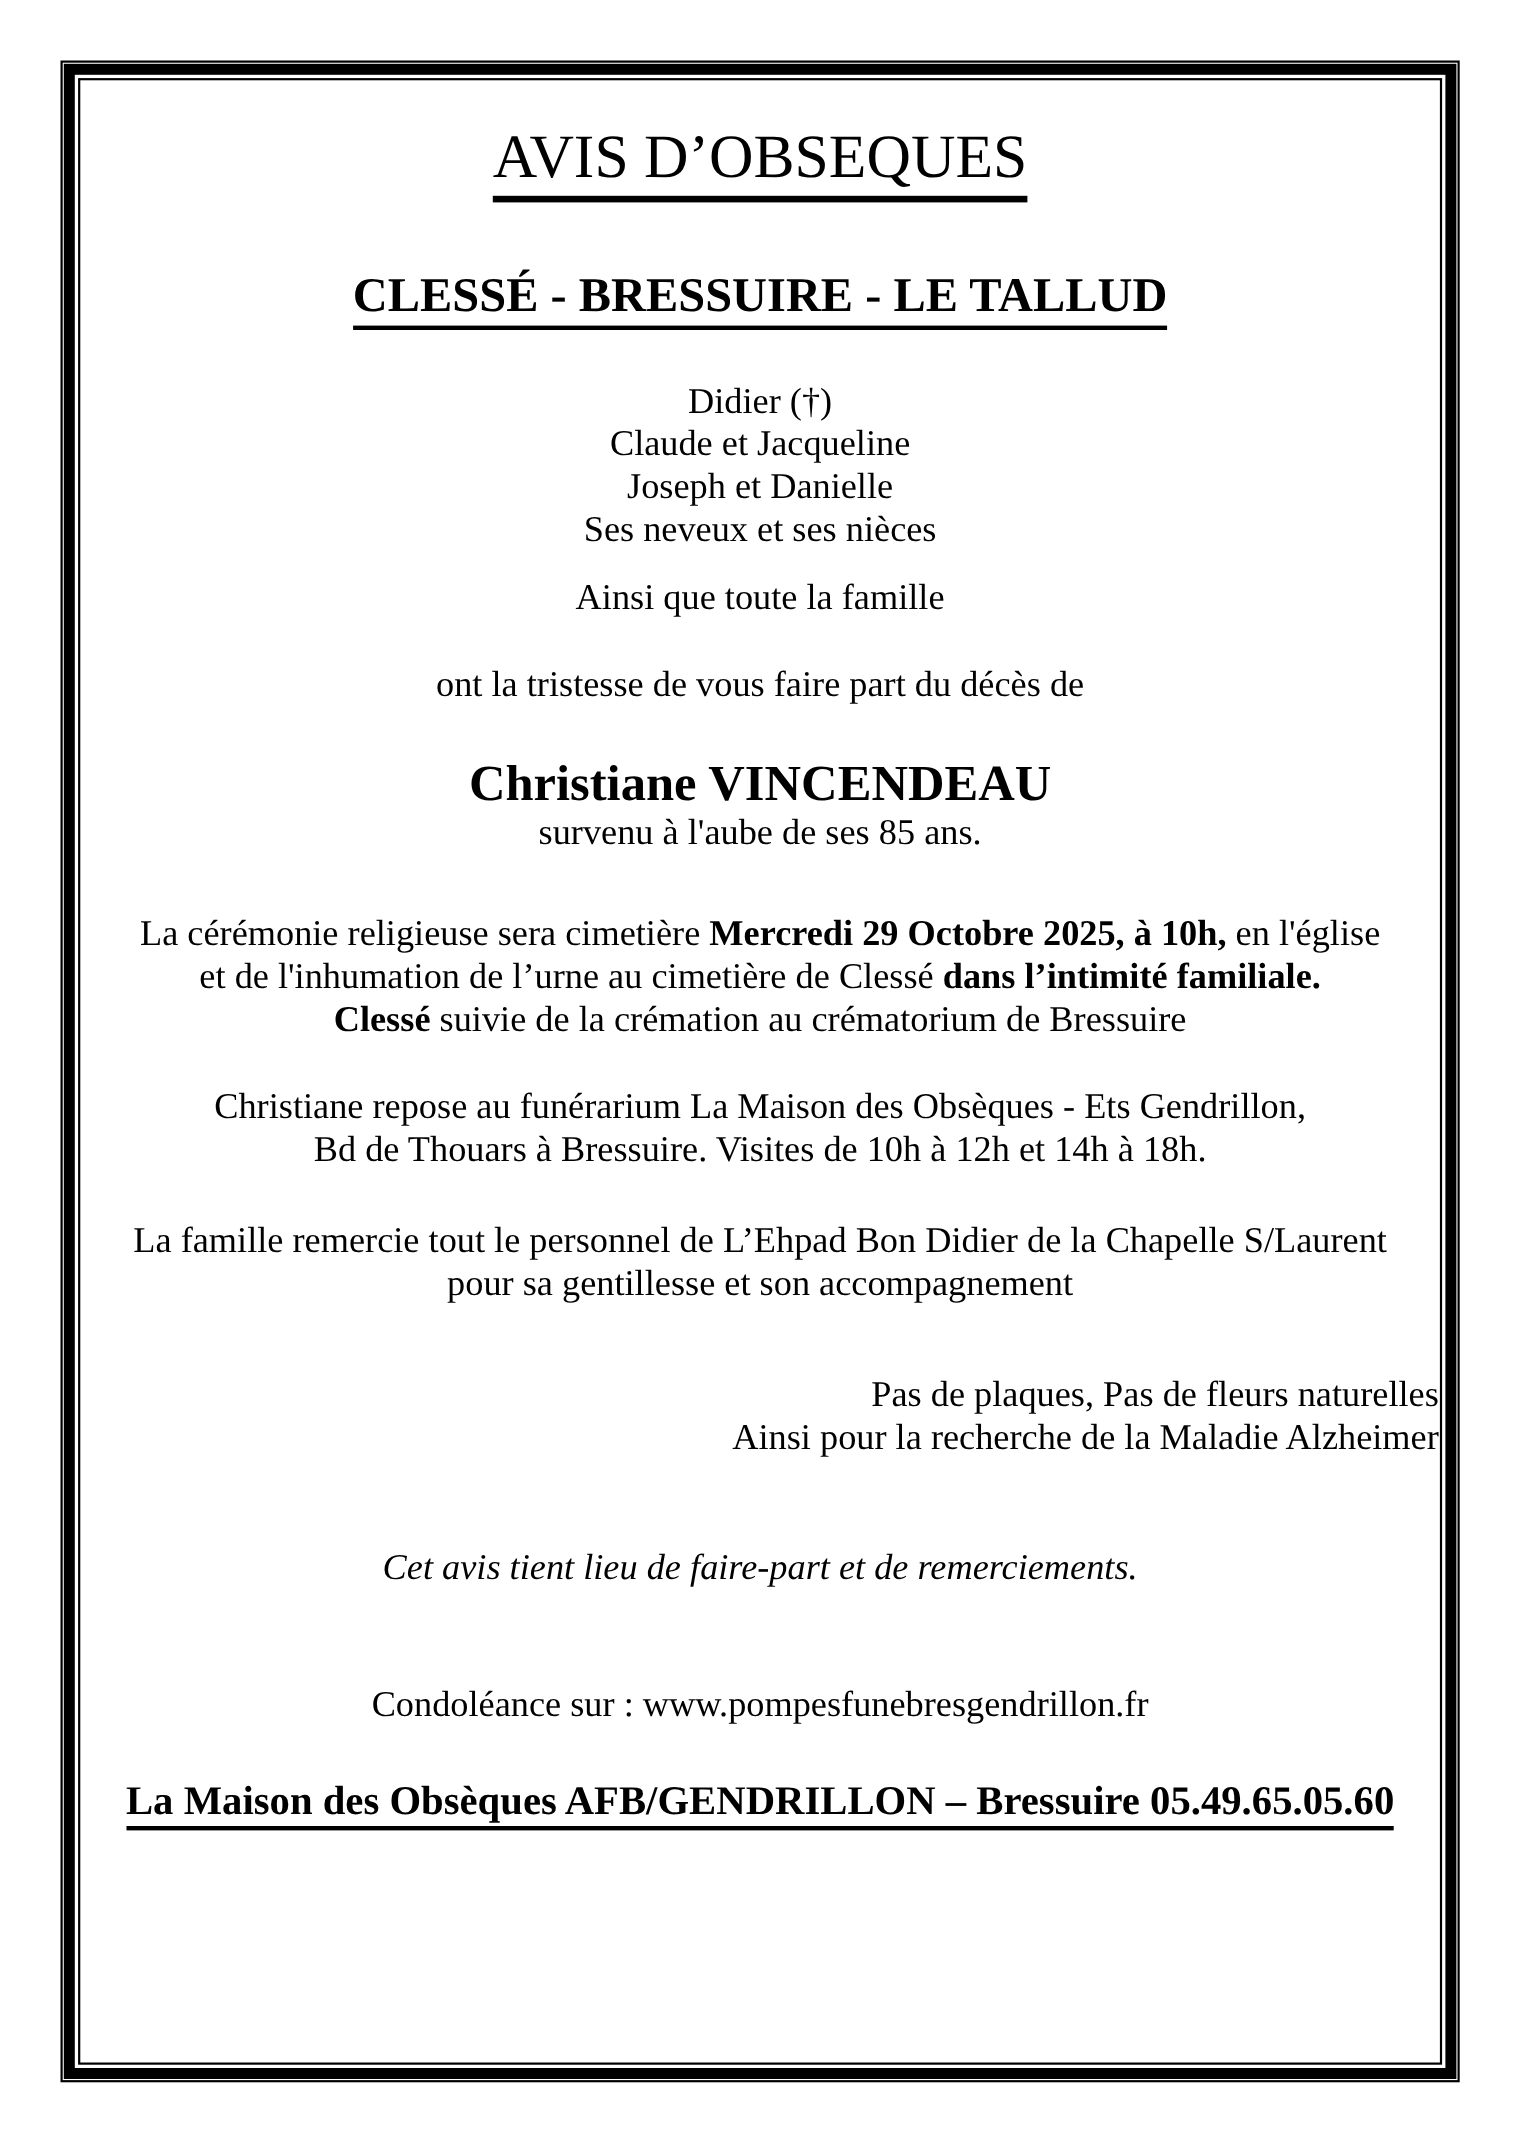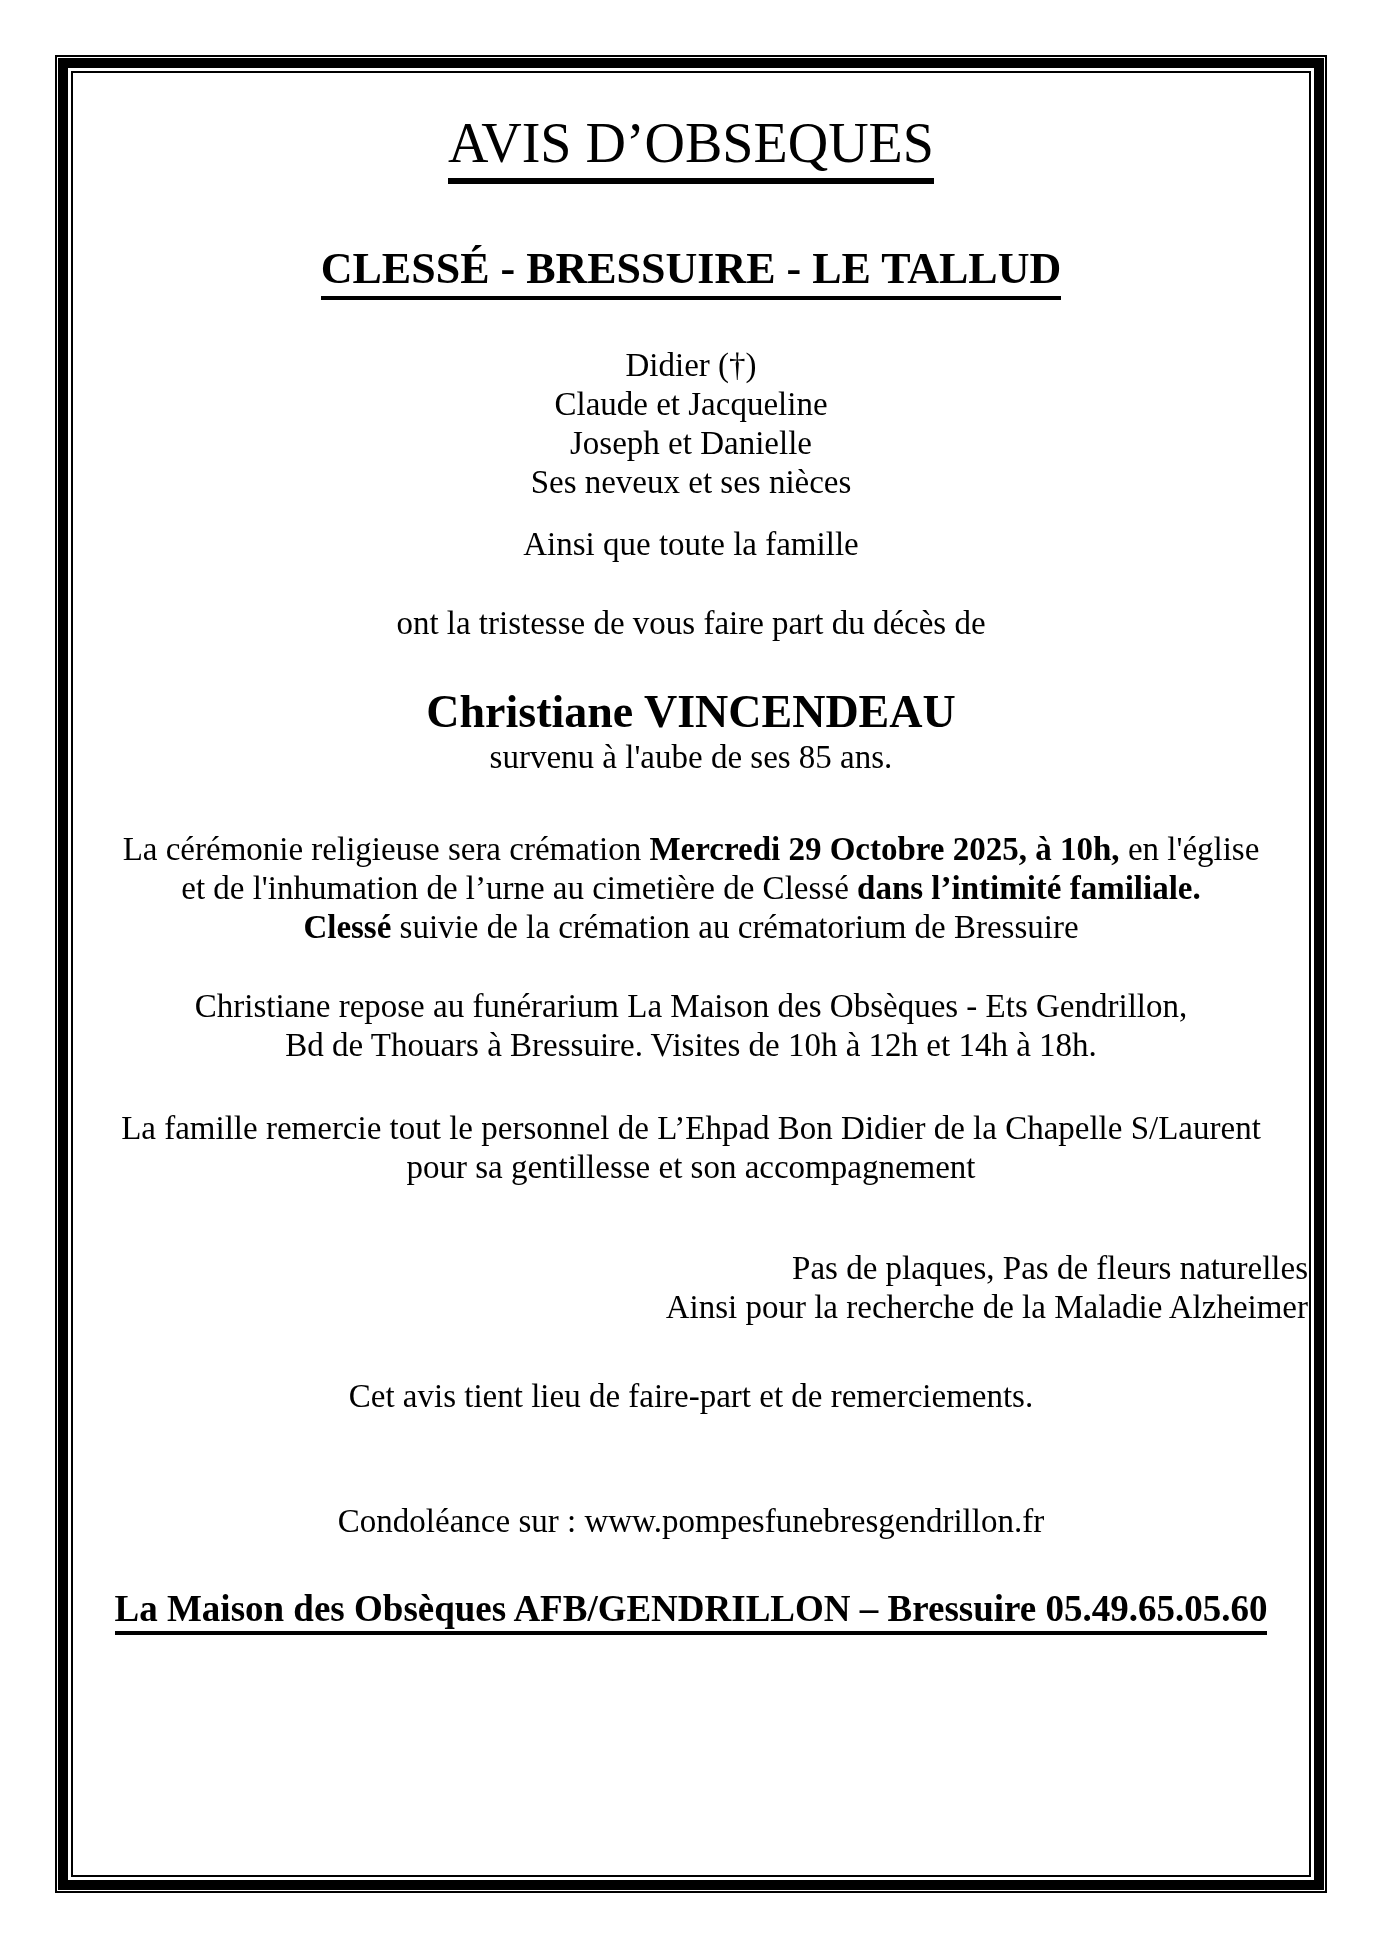--- a/index.html
+++ b/index.html
@@ -36,21 +36,21 @@
   .subtitle{margin-top:70px;font-size:44px;line-height:50px;font-weight:bold;}
   .u-sub{border-bottom:4px solid #000;padding-bottom:3px;}
   .family-block{margin-top:52px;}
   .sp-ainsi{margin-top:23px;}
   .sp-tristesse{margin-top:40px;}
   .deceased-name{margin-top:43px;font-size:46px;line-height:52px;font-weight:bold;}
   .sp-ceremony{margin-top:53px;}
   .sp-repose{margin-top:40px;}
   .sp-thanks{margin-top:44px;}
   .sp-donations{margin-top:62px;text-align:right;}
-  .sp-notice{margin-top:50px;}
+  .sp-notice{margin-top:79px;font-style:italic;}
   .sp-condolence{margin-top:86px;}
   .footer-home{font-size:37px;line-height:43px;font-weight:bold;margin-top:46px;}
   .u-footer{border-bottom:4px solid #000;padding-bottom:2px;}
 </style>
 </head>
 <body>
 
 <div class="page">
 
   <div class="frame">
@@ -73,21 +73,21 @@
     </div>
 
     <p class="line sp-ainsi">Ainsi que toute la famille</p>
 
     <p class="line sp-tristesse">ont la tristesse de vous faire part du décès de</p>
 
     <p class="deceased-name">Christiane VINCENDEAU</p>
     <p class="line">survenu à l'aube de ses 85 ans.</p>
 
     <div class="sp-ceremony">
-      <p class="line"><span>La cérémonie religieuse sera crémation </span><span class="b">Mercredi 29 Octobre 2025, à 10h,</span><span> en l'église</span></p>
+      <p class="line"><span>La cérémonie religieuse sera cimetière </span><span class="b">Mercredi 29 Octobre 2025, à 10h,</span><span> en l'église</span></p>
       <p class="line"><span>et de l'inhumation de l’urne au cimetière de Clessé </span><span class="b">dans l’intimité familiale.</span></p>
       <p class="line"><span class="b">Clessé</span><span> suivie de la crémation au crématorium de Bressuire</span></p>
     </div>
 
     <div class="sp-repose">
       <p class="line">Christiane repose au funérarium La Maison des Obsèques - Ets Gendrillon,</p>
       <p class="line">Bd de Thouars à Bressuire. Visites de 10h à 12h et 14h à 18h.</p>
     </div>
 
     <div class="sp-thanks">

